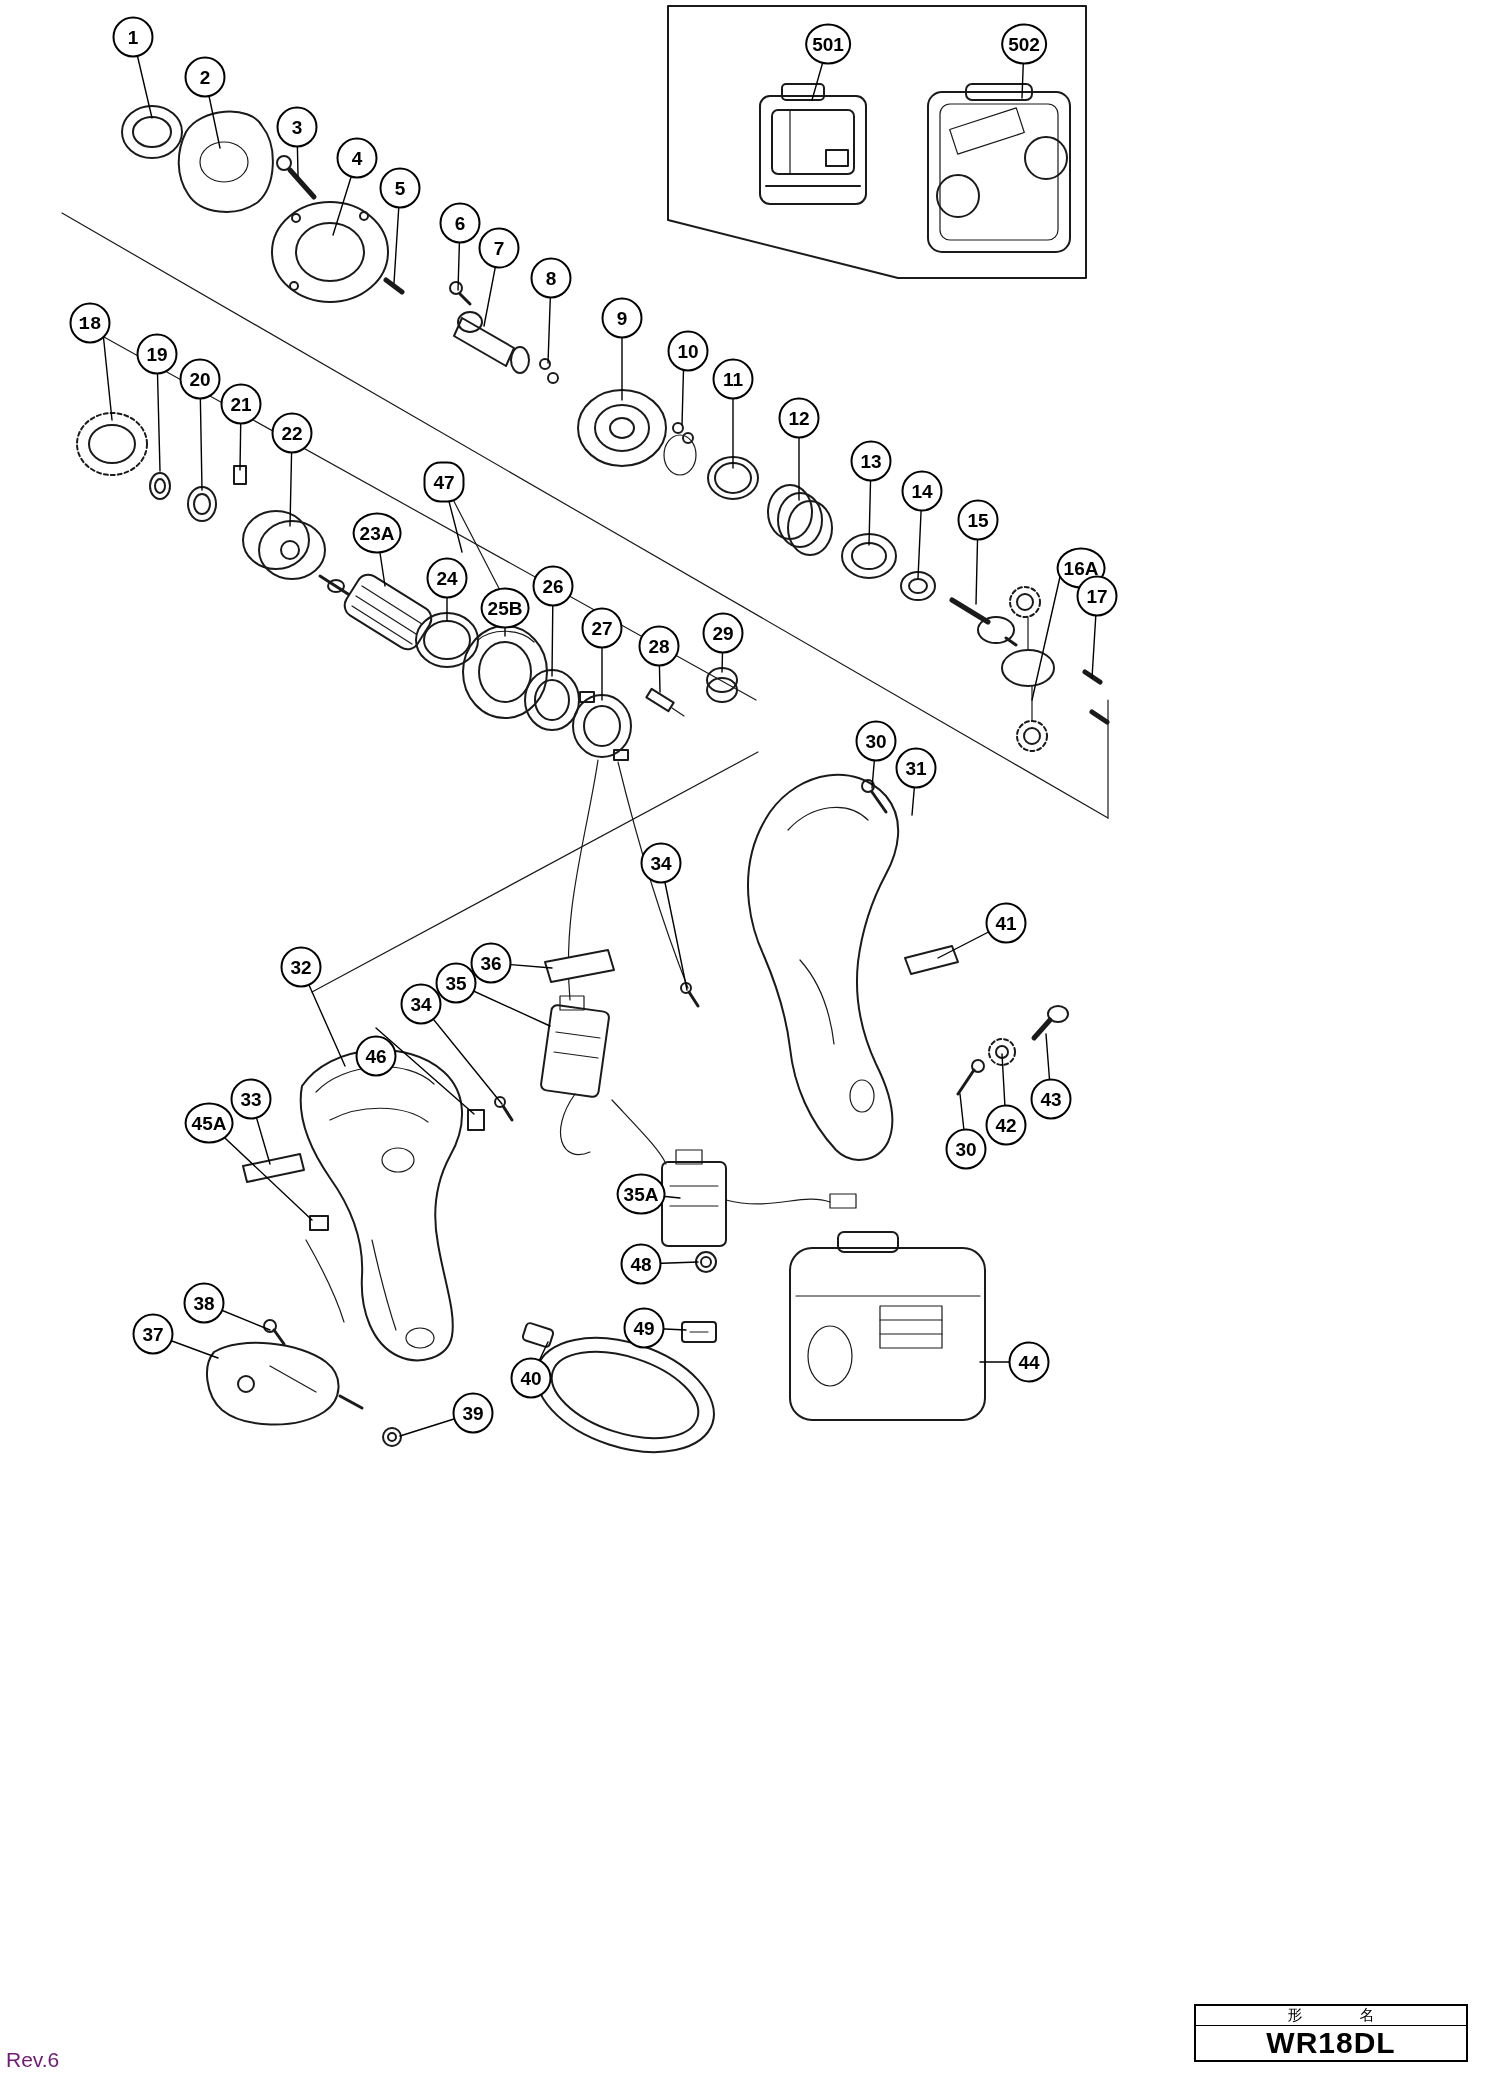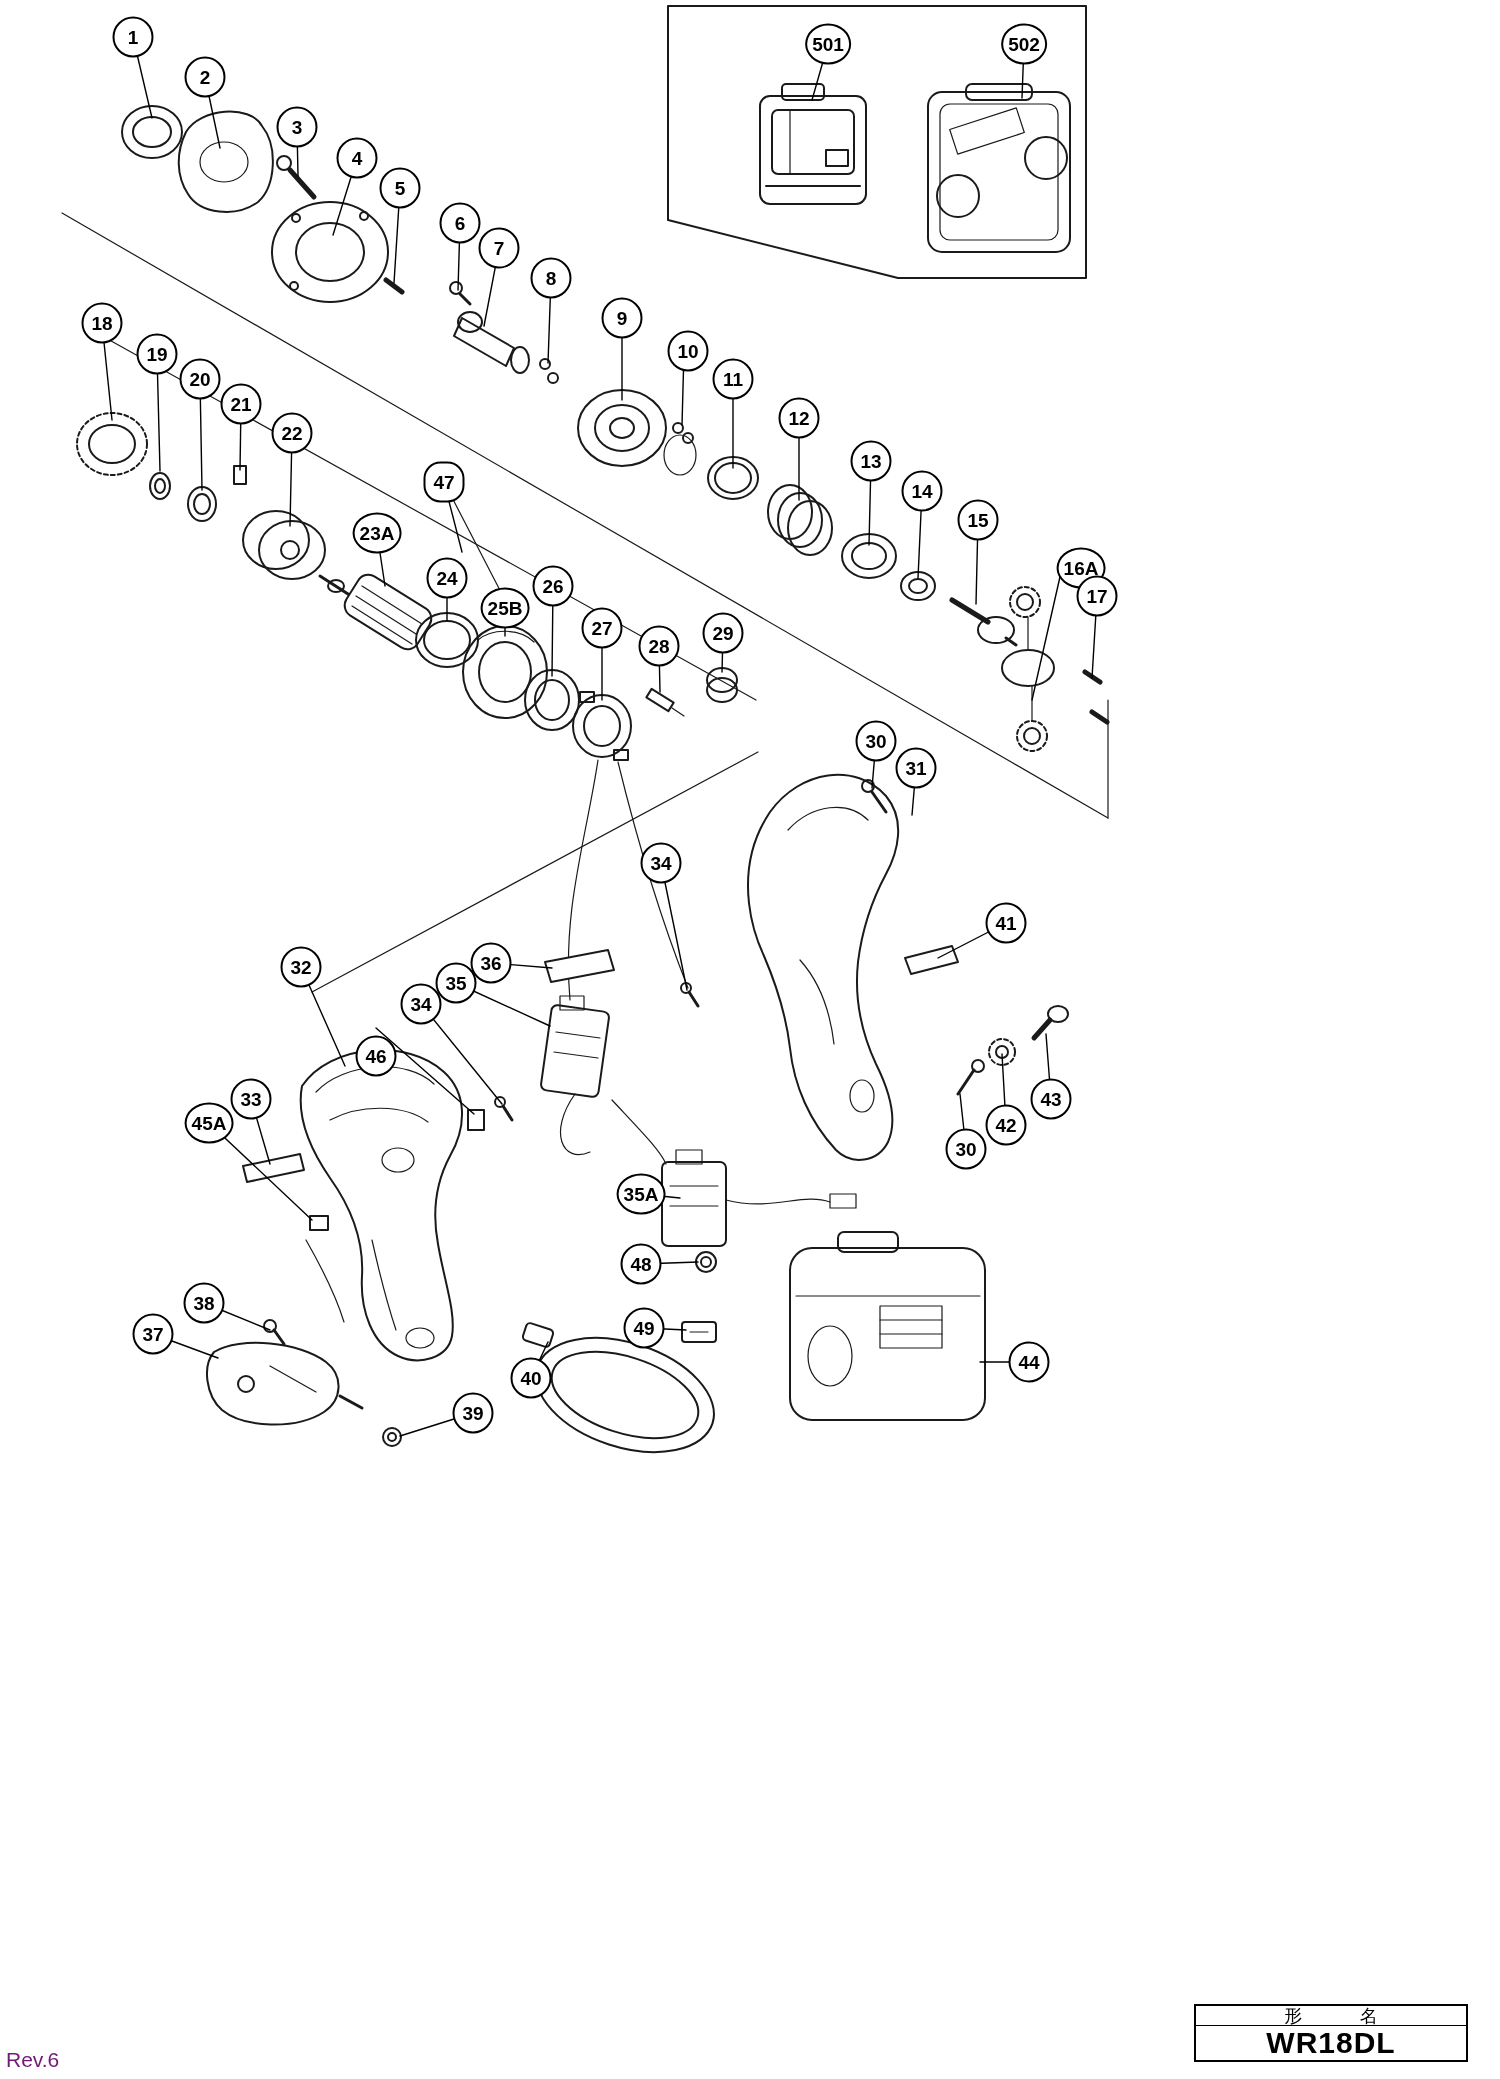--- a/index.html
+++ b/index.html
@@ -37,21 +37,21 @@
     white-space:nowrap;
   }
   .title-block{
     position:absolute;left:1194px;top:2004px;width:274px;height:58px;
     border:2.5px solid #000;box-sizing:border-box;background:#fff;
     display:flex;flex-direction:column;
   }
   .tb-label{
     height:19px;border-bottom:1.5px solid #000;
     display:flex;align-items:center;justify-content:center;
-    font-size:18px;letter-spacing:26px;text-indent:26px;
+    font-size:15px;letter-spacing:26px;text-indent:26px;
     font-family:"DejaVu Sans", sans-serif;
   }
   .tb-model{
     flex:1;display:flex;align-items:center;justify-content:center;
     font-size:30px;font-weight:bold;letter-spacing:1px;
   }
   .revision{
     position:absolute;left:6px;top:2048px;
     font-size:21px;color:#701a75;
   }
@@ -403,21 +403,21 @@
       <div class="callout" style="left: 551px; top: 278px;">8</div>
       <div class="callout" style="left: 622px; top: 318px;">9</div>
       <div class="callout" style="left: 688px; top: 351px;">10</div>
       <div class="callout" style="left: 733px; top: 379px;">11</div>
       <div class="callout" style="left: 799px; top: 418px;">12</div>
       <div class="callout" style="left: 871px; top: 461px;">13</div>
       <div class="callout" style="left: 922px; top: 491px;">14</div>
       <div class="callout" style="left: 978px; top: 520px;">15</div>
       <div class="callout" style="left: 1050px; top: 568px; margin-left: 31px;">16A</div>
       <div class="callout" style="left: 1097px; top: 596px;">17</div>
-      <div class="callout" style="left: 102px; top: 323px;">18</div>
+      <div class="callout" style="left: 90px; top: 323px; font-family: Liberation Mono, monospace;">18</div>
       <div class="callout" style="left: 157px; top: 354px;">19</div>
       <div class="callout" style="left: 200px; top: 379px;">20</div>
       <div class="callout" style="left: 241px; top: 404px;">21</div>
       <div class="callout" style="left: 292px; top: 433px;">22</div>
       <div class="callout" style="left: 444px; top: 482px; border-radius: 17px;">47</div>
       <div class="callout" style="left: 377px; top: 533px;">23A</div>
       <div class="callout" style="left: 447px; top: 578px;">24</div>
       <div class="callout" style="left: 505px; top: 608px;">25B</div>
       <div class="callout" style="left: 553px; top: 586px;">26</div>
       <div class="callout" style="left: 602px; top: 628px;">27</div>

